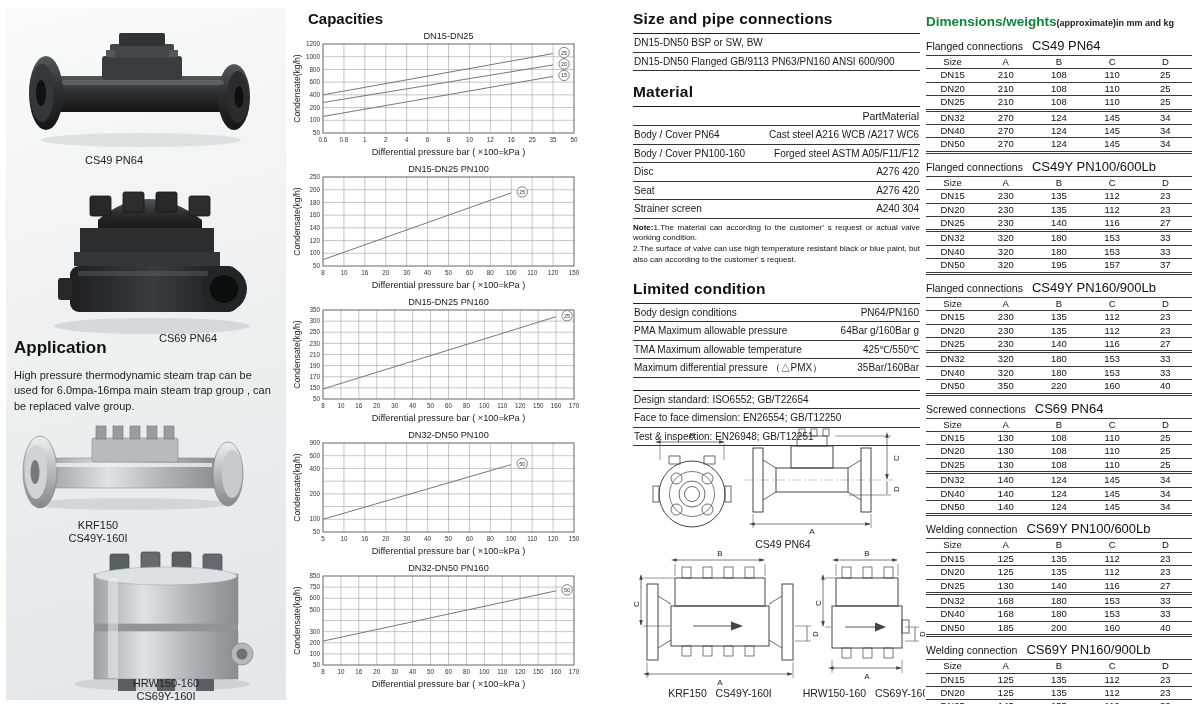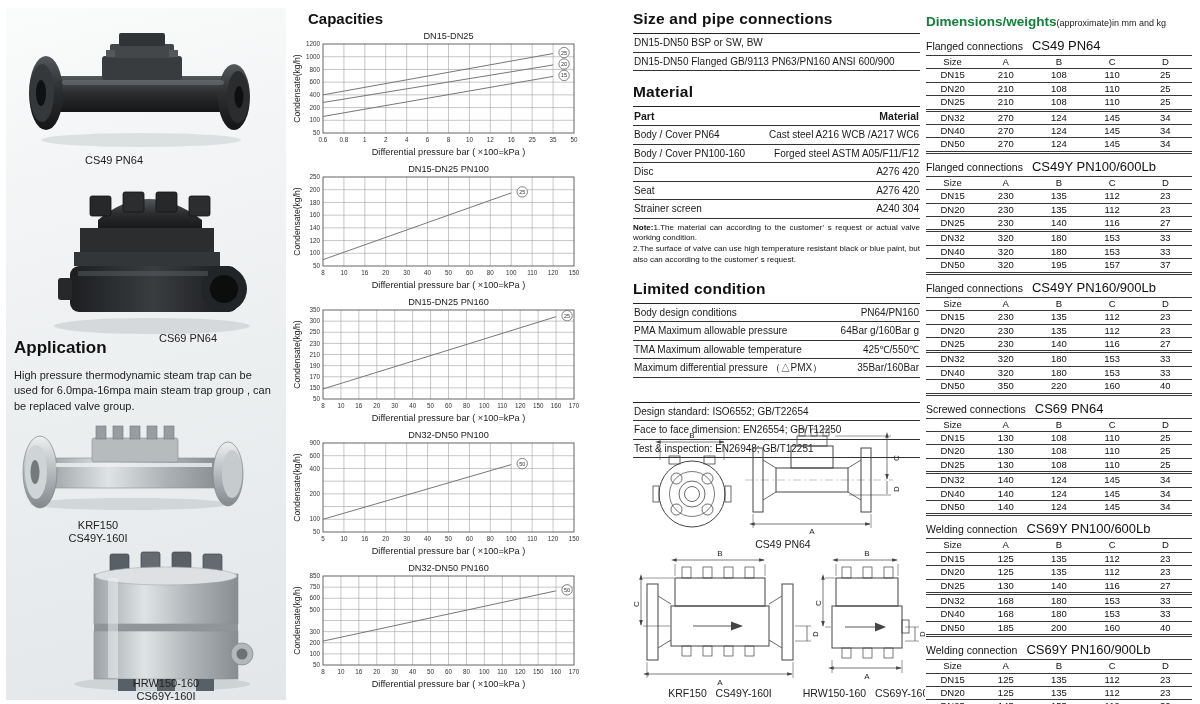--- a/index.html
+++ b/index.html
@@ -18,37 +18,37 @@
   #capacities{position:absolute;left:292px;top:8px;width:290px;}
   #capacities h2{margin:2px 0 4px 16px;font-size:15px;font-weight:bold;color:#111;}
   .chart{height:133px;}
 
   
   #specs{position:absolute;left:633px;top:10px;width:287px;height:694px;}
   #specs h3{margin:0 0 5px 0;font-size:15.5px;font-weight:bold;color:#111;letter-spacing:.2px;}
   .tbl{border-top:1.6px solid #222;}
   .trow{display:flex;justify-content:space-between;border-bottom:1px solid #333;padding:3px 1px 2px 1px;font-size:10px;line-height:1.25;}
   .trow .rv{text-align:right;white-space:nowrap;}
-  .trow.mhead{font-weight:bold;font-size:10.5px;}
+  .trow.mhead{font-weight:normal;font-size:10.5px;justify-content:flex-end;}
   #size-pipe-rows{margin-bottom:12px;}
   #material-rows{margin-bottom:4px;}
   .note{font-size:8px;line-height:1.35;color:#111;margin:0 0 14px 0;text-align:justify;}
   .note .nb{font-weight:bold;}
-  #limited-rows{margin-bottom:24px;}
+  #limited-rows{margin-bottom:12px;}
   #drawings{position:absolute;left:0;top:410px;width:292px;}
   #drw text{fill:#222;stroke:none;font-size:8px;font-family:"Liberation Sans",sans-serif;text-anchor:middle;white-space:pre;}
   #drw text.dcap{font-size:10.5px;}
   #drw line.dim{stroke-width:.7;}
   #drw line.ext{stroke-width:.55;}
 
   
   #dims{position:absolute;left:926px;top:10px;width:266px;}
   .dw-head{margin:2px 0 8px 0;}
   .dw-title{font-size:13.5px;font-weight:bold;color:#15803d;}
-  .dw-sub{font-size:9px;color:#222;}
+  .dw-sub{font-size:9px;color:#222;font-weight:bold;}
   .dim-group{margin-bottom:5px;}
   .dim-sub{display:flex;align-items:baseline;gap:9px;font-size:10.5px;margin:2px 0 2px 0;color:#111;}
   .dim-sub .model{font-size:13px;}
   .dim-group table{width:100%;border-collapse:collapse;table-layout:fixed;}
   .dim-group th,.dim-group td{font-size:9.5px;font-weight:normal;text-align:center;padding:0;height:12.4px;line-height:12.4px;
     border-bottom:1px solid #3a3a3a;color:#111;}
   .dim-group th{border-top:1px solid #3a3a3a;}
   .dim-group tr.dbl td{border-bottom:3px double #3a3a3a;}
 </style>
 </head>

